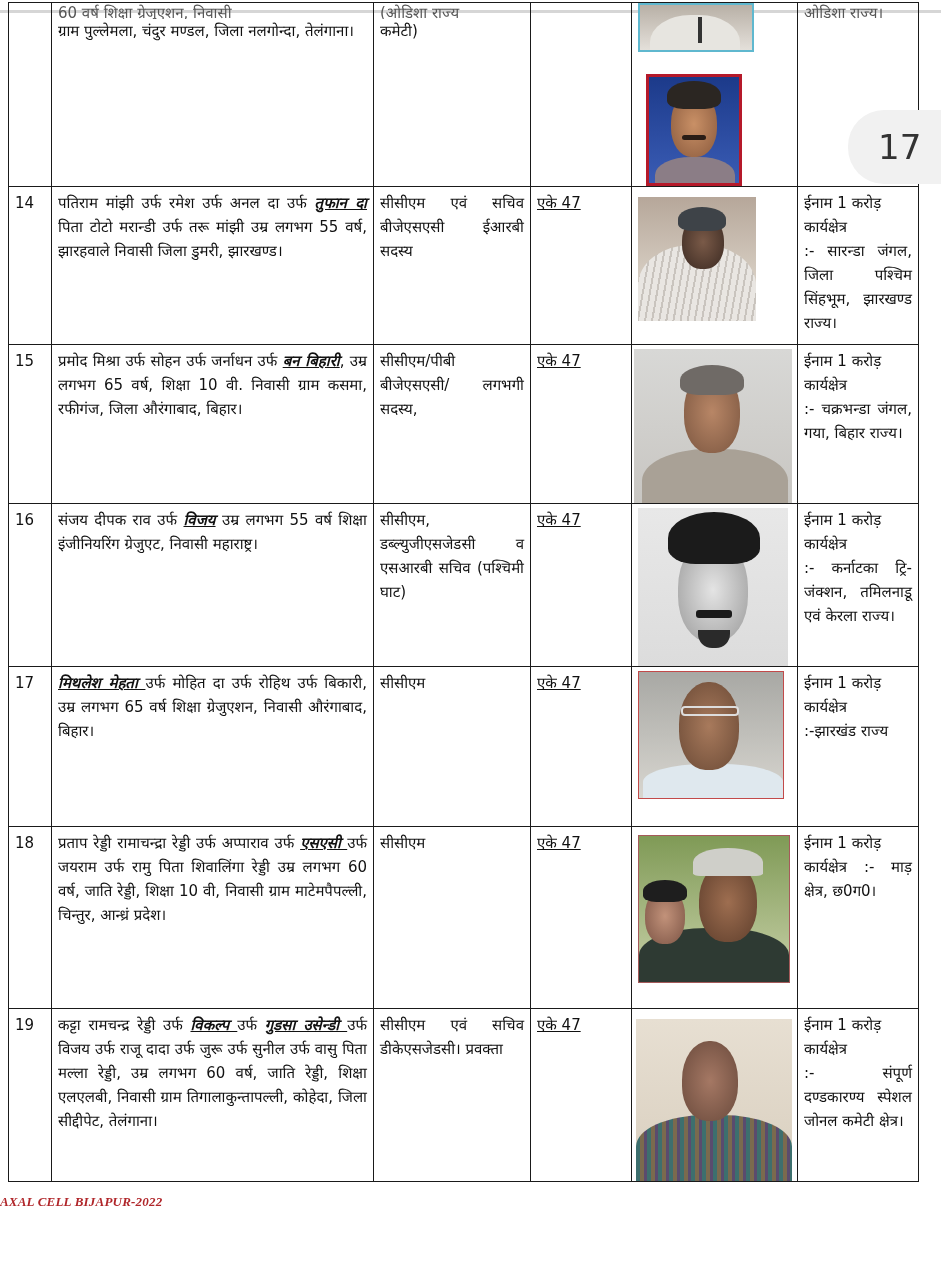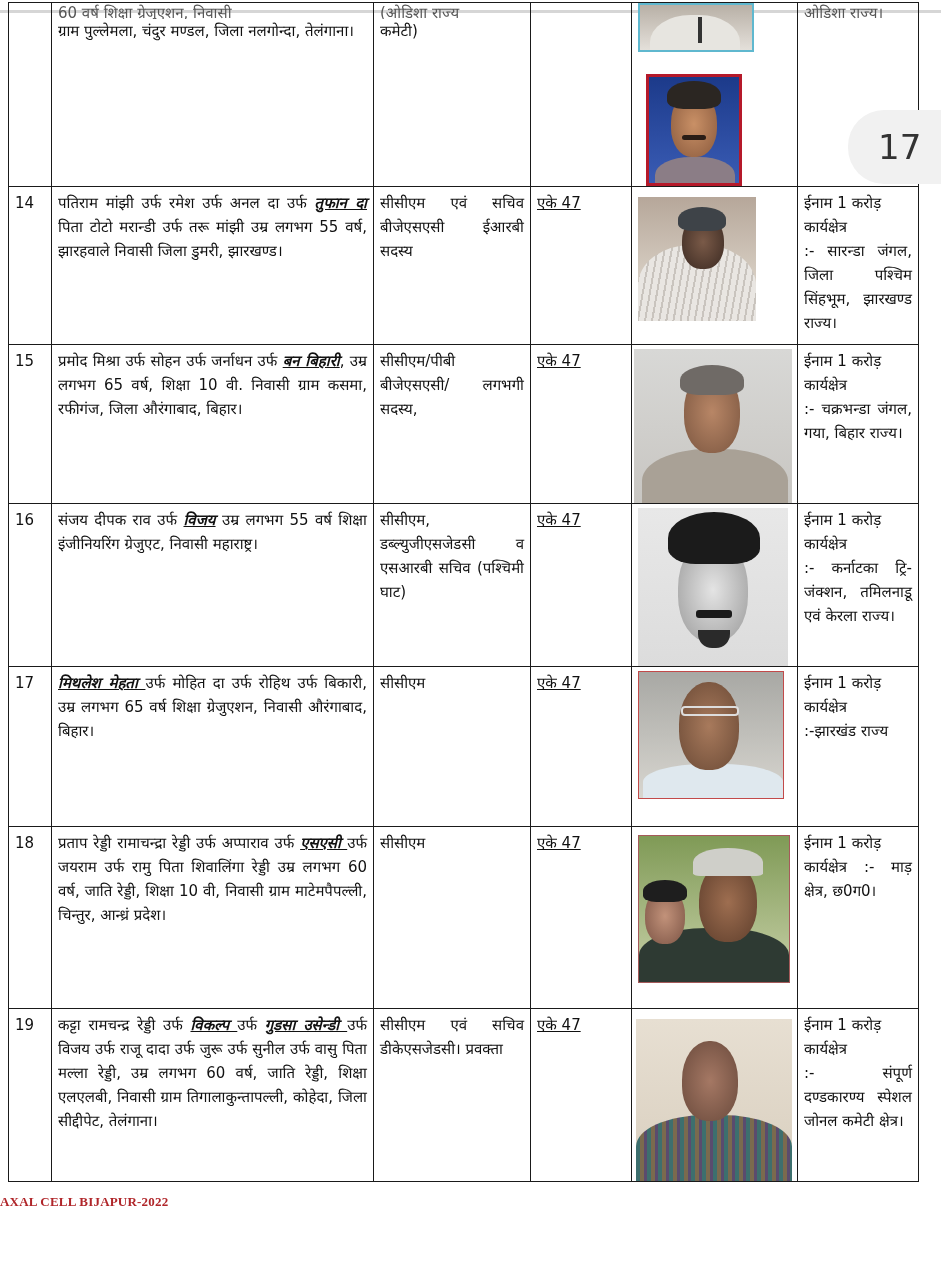--- a/index.html
+++ b/index.html
@@ -56,21 +56,21 @@
 
   .pagebadge {
     position: absolute; left: 848px; top: 100px; width: 100px; height: 74px;
     background: #f1f1f1; border-radius: 36px 0 0 36px;
     font-size: 34px; color: #333; line-height: 74px; text-align: left;
     padding-left: 30px; box-sizing: border-box;
   }
   .footer {
     position: absolute; left: 0; top: 1184px;
     font-family: "Liberation Serif", "DejaVu Serif", serif;
-    font-weight: bold; font-size: 13px;
+    font-style: italic; font-weight: bold; font-size: 13px;
     color: #b0262a; letter-spacing: 0.2px;
   }
 </style>
 </head>
 <body>
 
 <div class="page">
   <div class="topshade"></div>
 
   <table class="roster">

